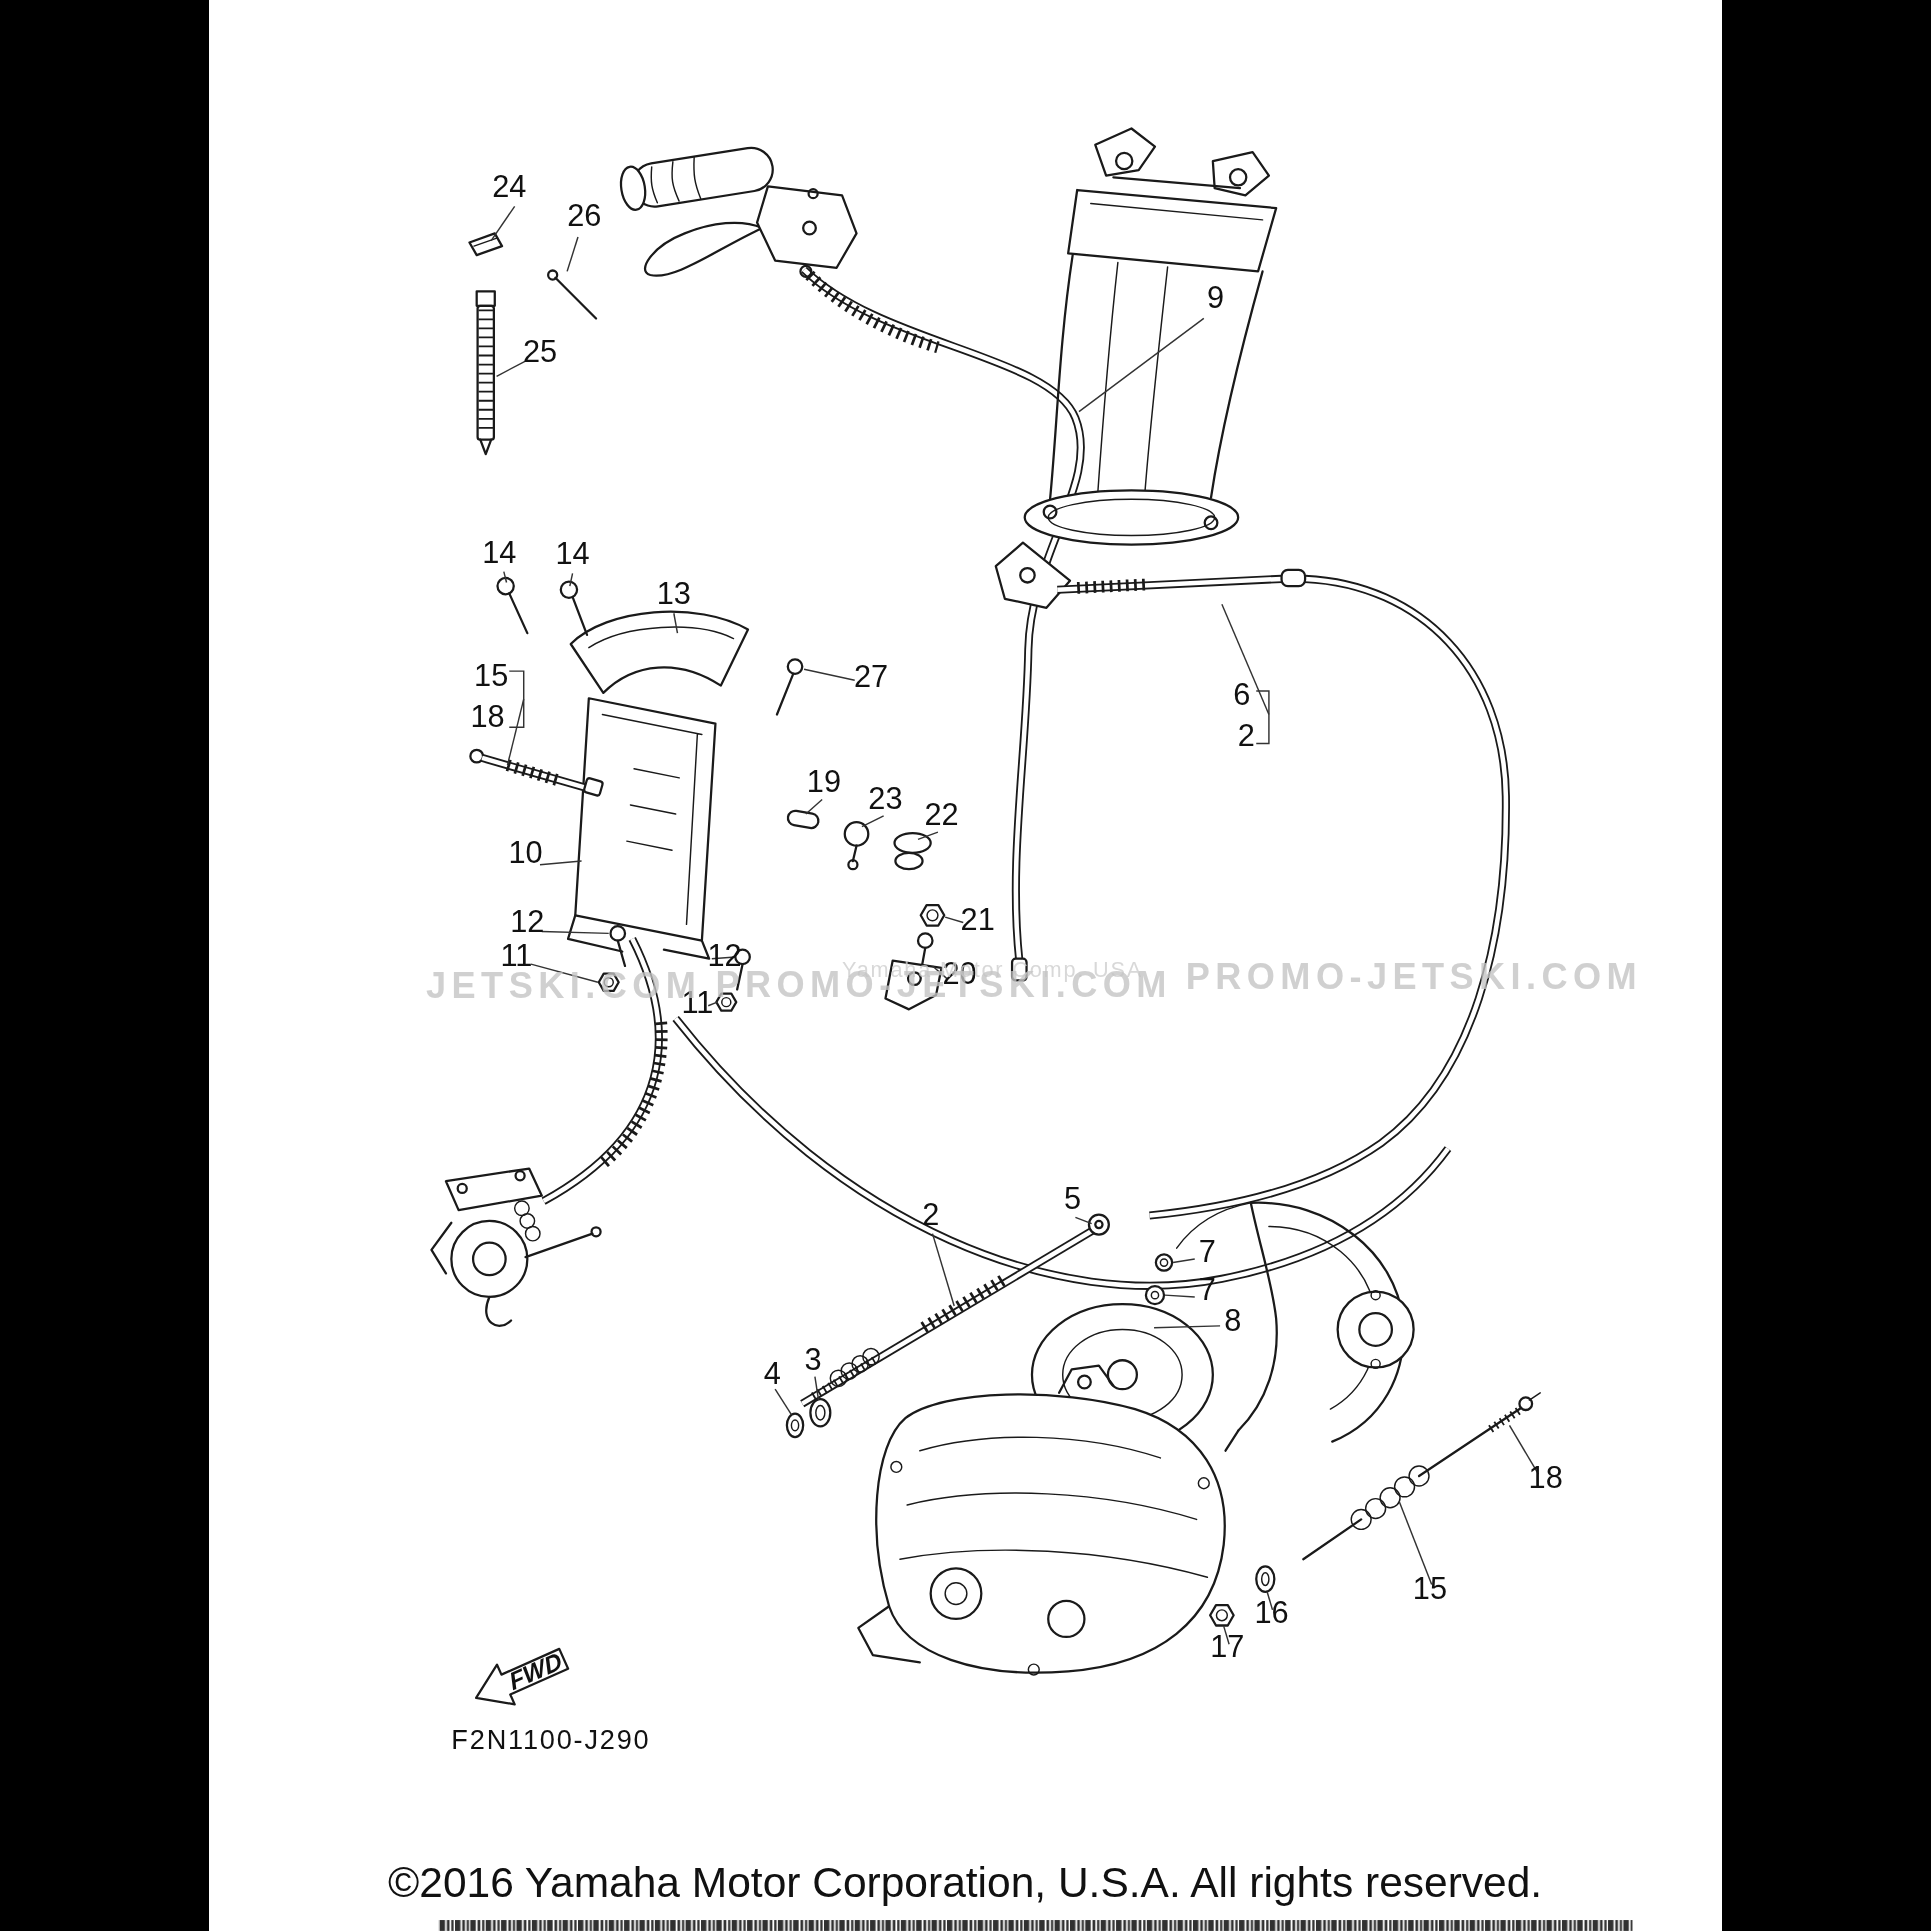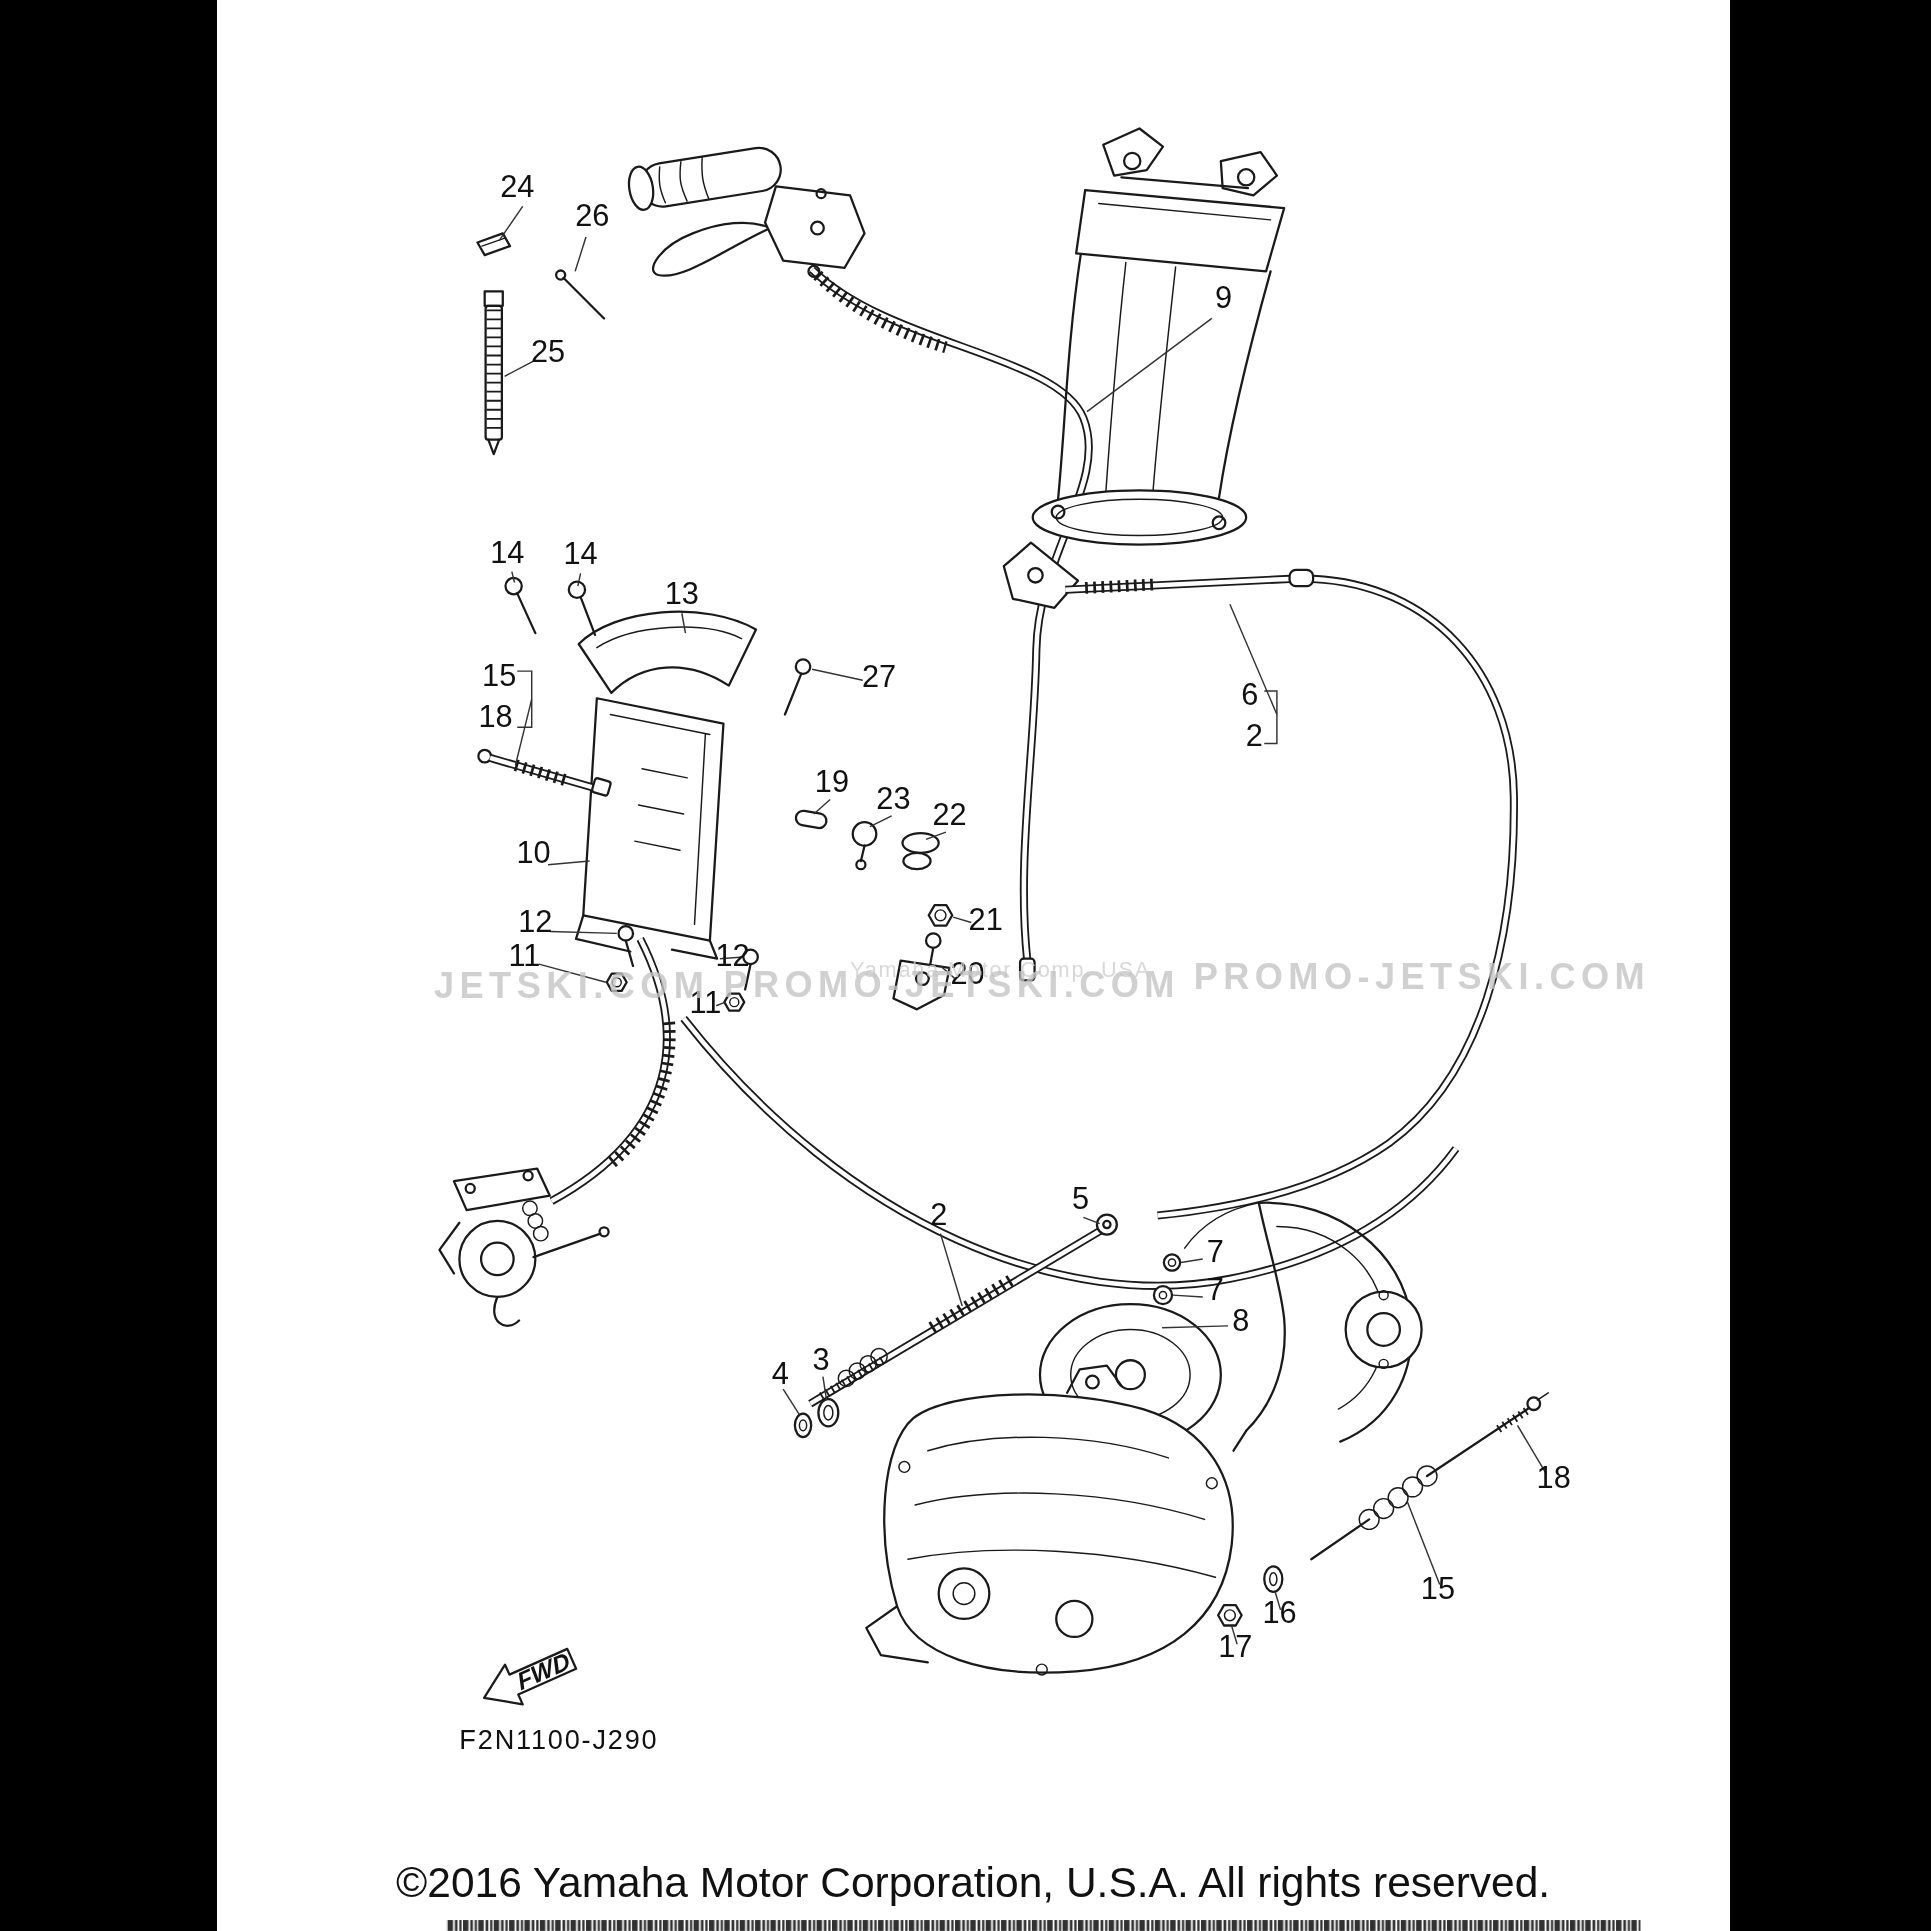--- a/index.html
+++ b/index.html
@@ -1,18 +1,18 @@
 <!DOCTYPE html>
 <html style="font-size:14.5px"><head>
 <meta charset="utf-8">
 <style>
   html,body{margin:0;padding:0;background:#000;}
   .stage{position:relative;width:1931px;height:1931px;background:#000;overflow:hidden;
          font-family:"Liberation Sans",sans-serif;}
-  .paper{position:absolute;left:217px;top:0;width:1513px;height:1931px;background:#fff;}
+  .paper{position:absolute;left:209px;top:0;width:1513px;height:1931px;background:#fff;}
   svg{display:block;}
   .ln{fill:none;stroke:#1a1a1a;stroke-width:2.5;stroke-linecap:round;stroke-linejoin:round;}
   .lnthin{fill:none;stroke:#1a1a1a;stroke-width:1.6;stroke-linecap:round;}
   .solid{fill:#fff;stroke:#1a1a1a;stroke-width:2.5;stroke-linejoin:round;}
   .tubeo{fill:none;stroke:#1a1a1a;stroke-width:9;}
   .tubei{fill:none;stroke:#fff;stroke-width:5;}
   .ribs{fill:none;stroke:#1a1a1a;stroke-width:13;stroke-dasharray:3 6;}
   .ribsm{fill:none;stroke:#1a1a1a;stroke-width:9;stroke-dasharray:2 5;}
   .leader{stroke:#333;stroke-width:1.6;fill:none;}
   .callout{font-family:"Liberation Sans",sans-serif;font-size:34px;fill:#111;text-anchor:middle;}

